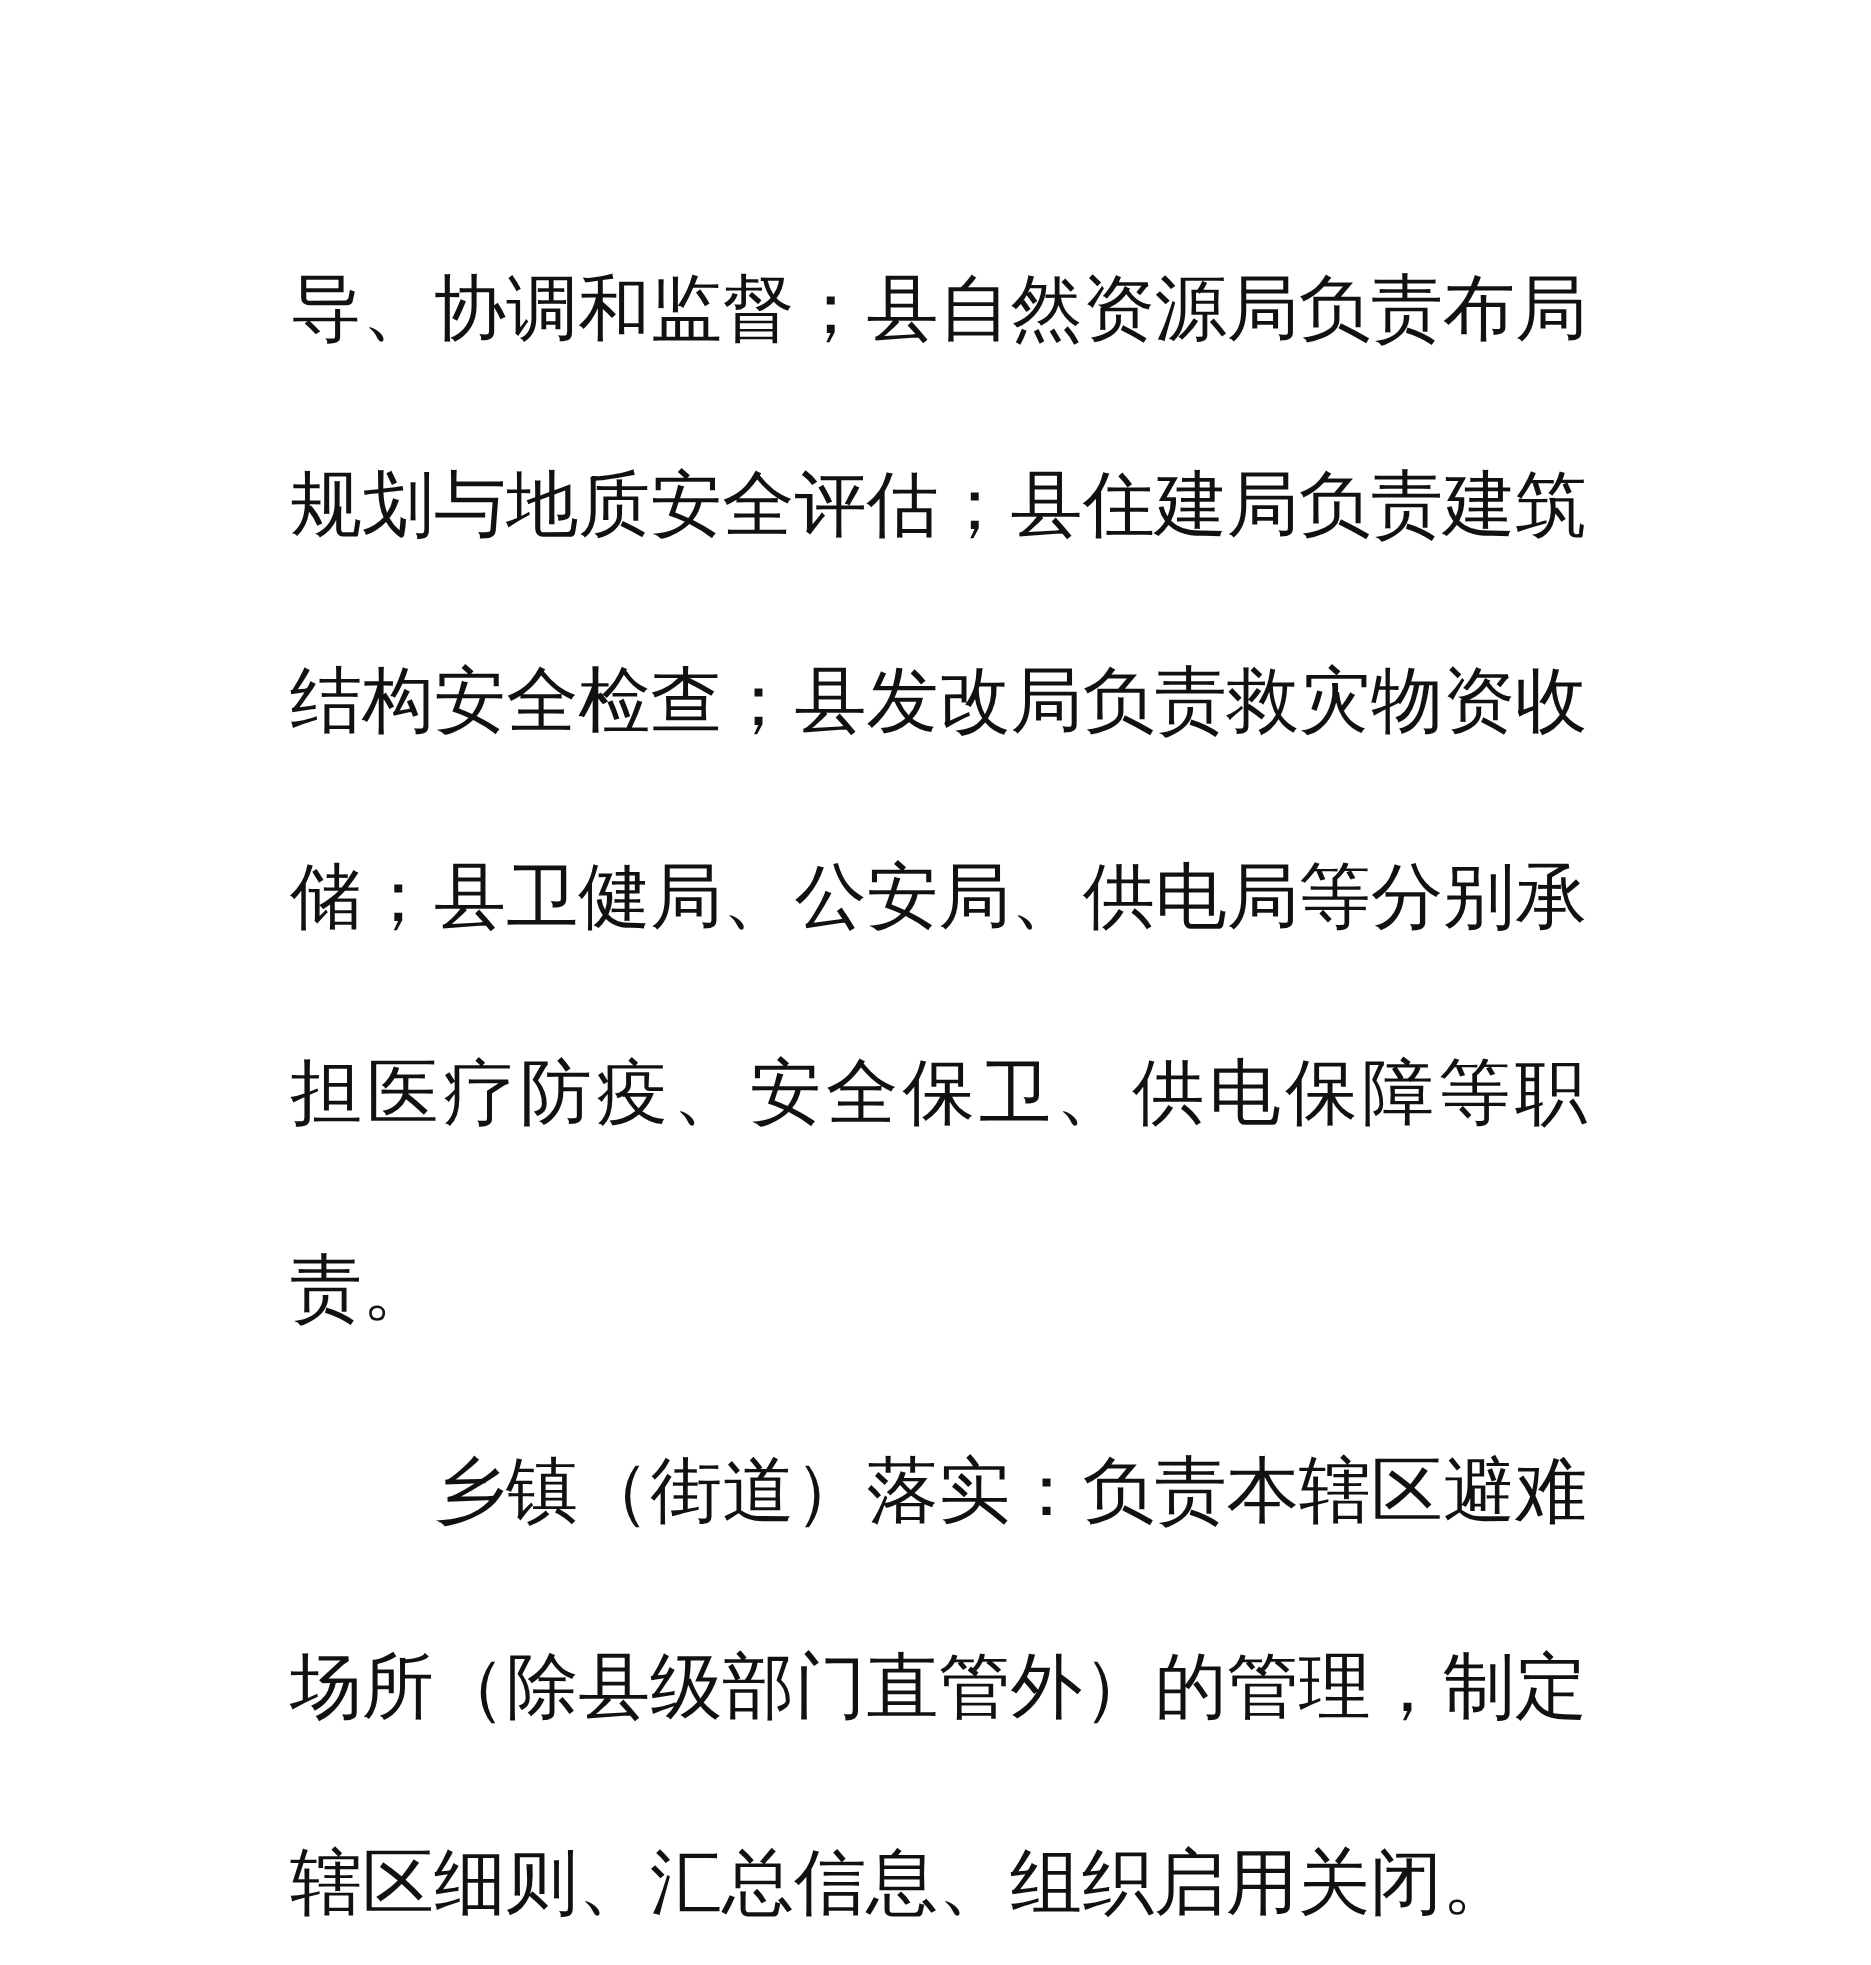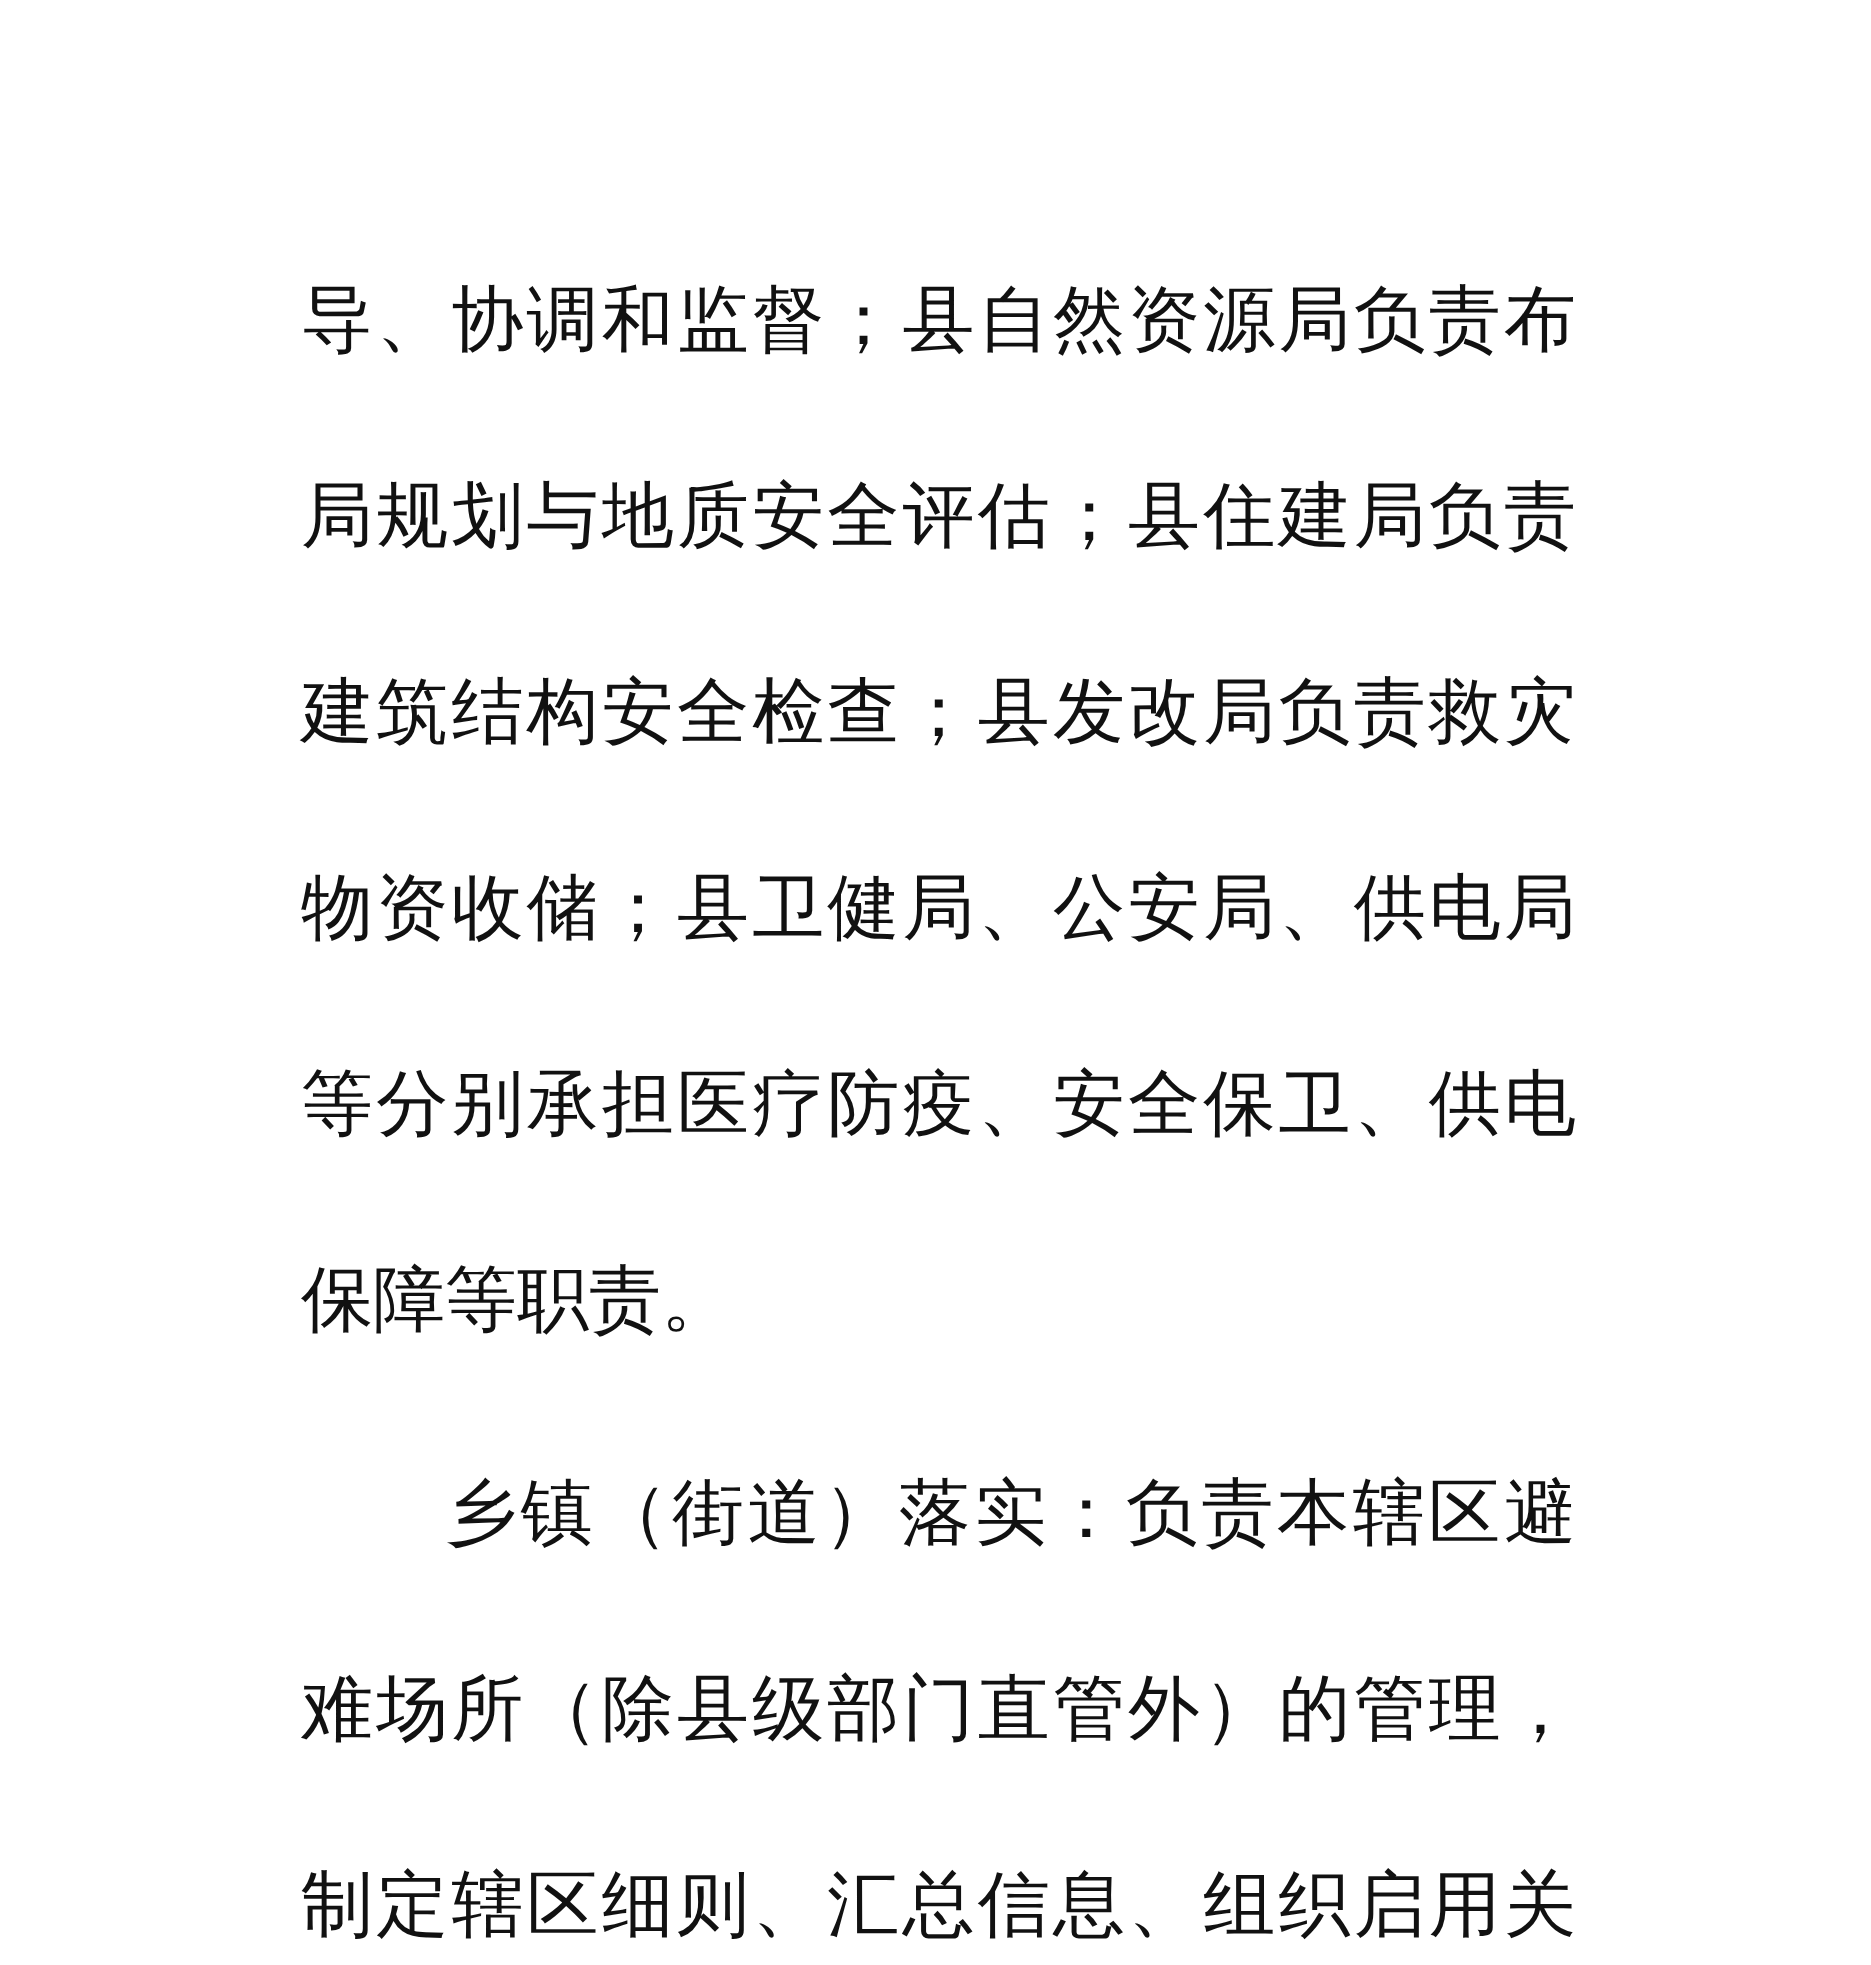--- a/index.html
+++ b/index.html
@@ -6,21 +6,21 @@
   body { width: 1872px; height: 2647px; position: relative; overflow: hidden; }
   .page {
     position: absolute; left: 0; top: 0; width: 1872px; height: 2647px; background: #ffffff;
   }
   .content {
     position: absolute; left: 284px; top: 204px; width: 1309px;
     font-family: "DejaVu Serif", "Liberation Serif", serif;
     font-size: 72px; line-height: 196px; color: #111111;
     text-align: justify; text-justify: inter-character;
   }
-  .para { margin: 17px; text-indent: 2em; }
+  .para { margin: 6px; text-indent: 2em; }
   .para.noindent { text-indent: 0; }
 </style>
 </head>
 <body>
 
 <div class="page">
   <div class="content">
     <p class="para noindent">导、协调和监督；县自然资源局负责布局规划与地质安全评估；县住建局负责建筑结构安全检查；县发改局负责救灾物资收储；县卫健局、公安局、供电局等分别承担医疗防疫、安全保卫、供电保障等职责。</p>
     <p class="para">乡镇（街道）落实：负责本辖区避难场所（除县级部门直管外）的管理，制定辖区细则、汇总信息、组织启用关闭。</p>
 

